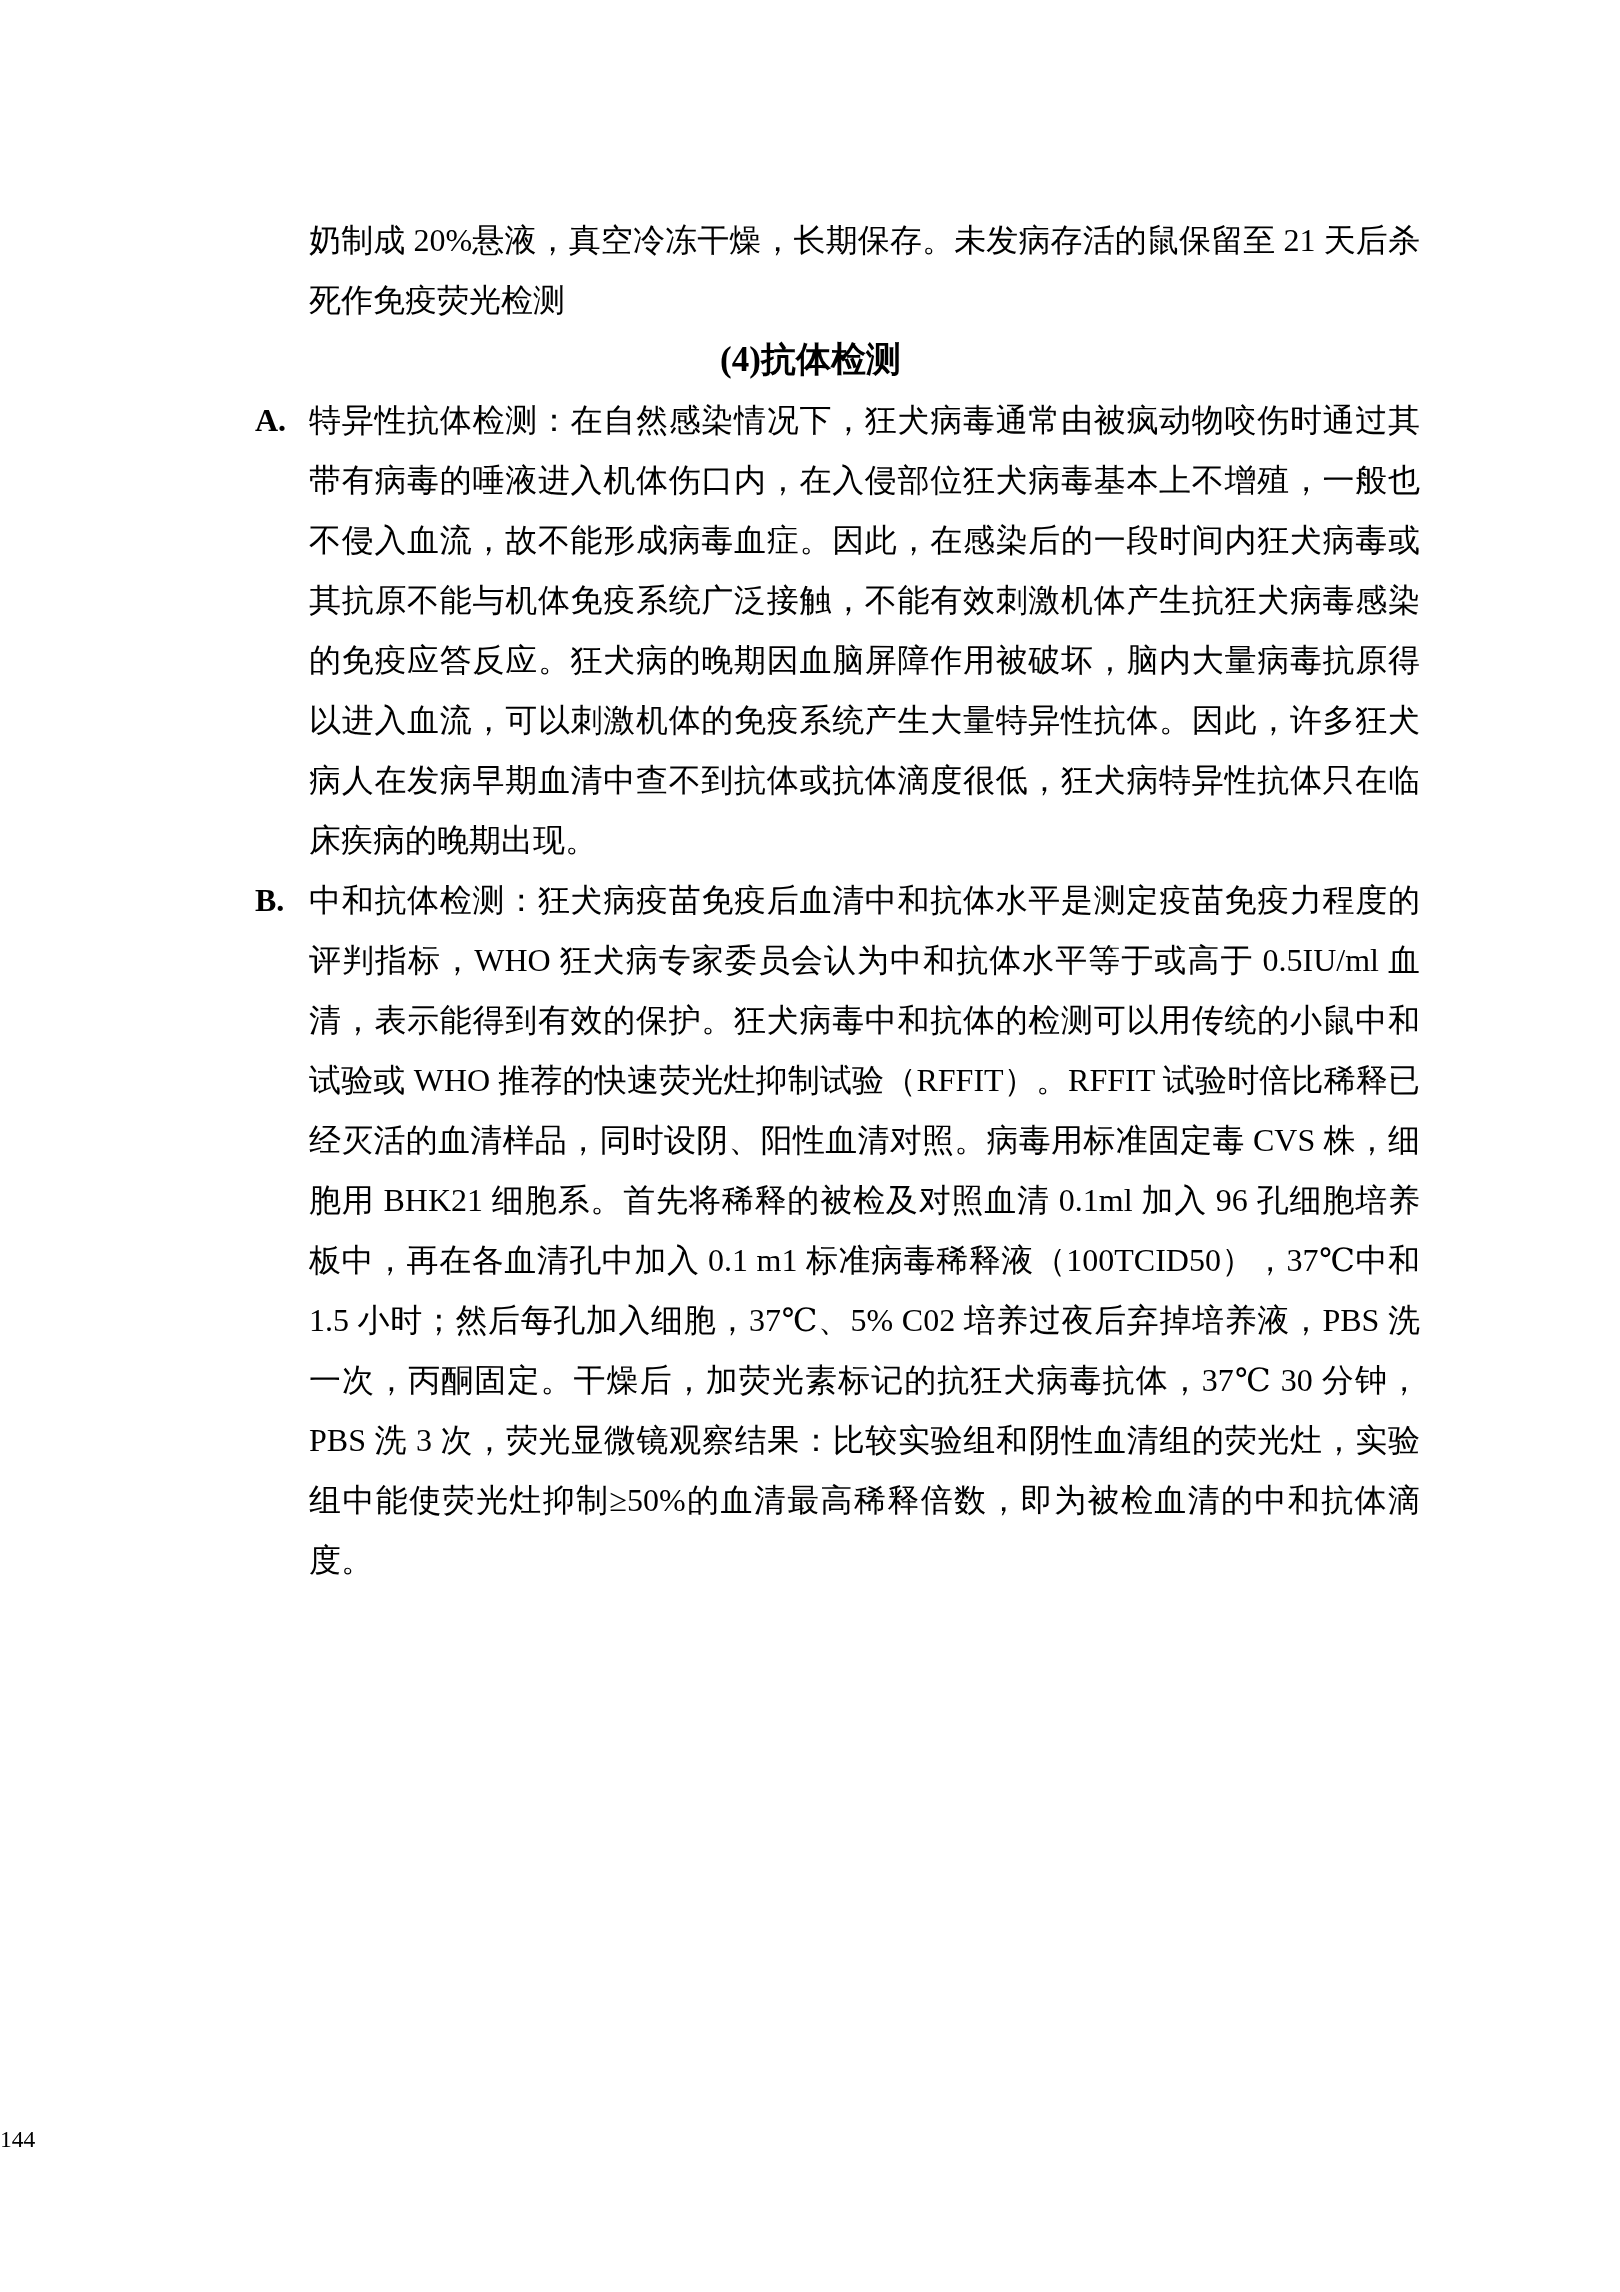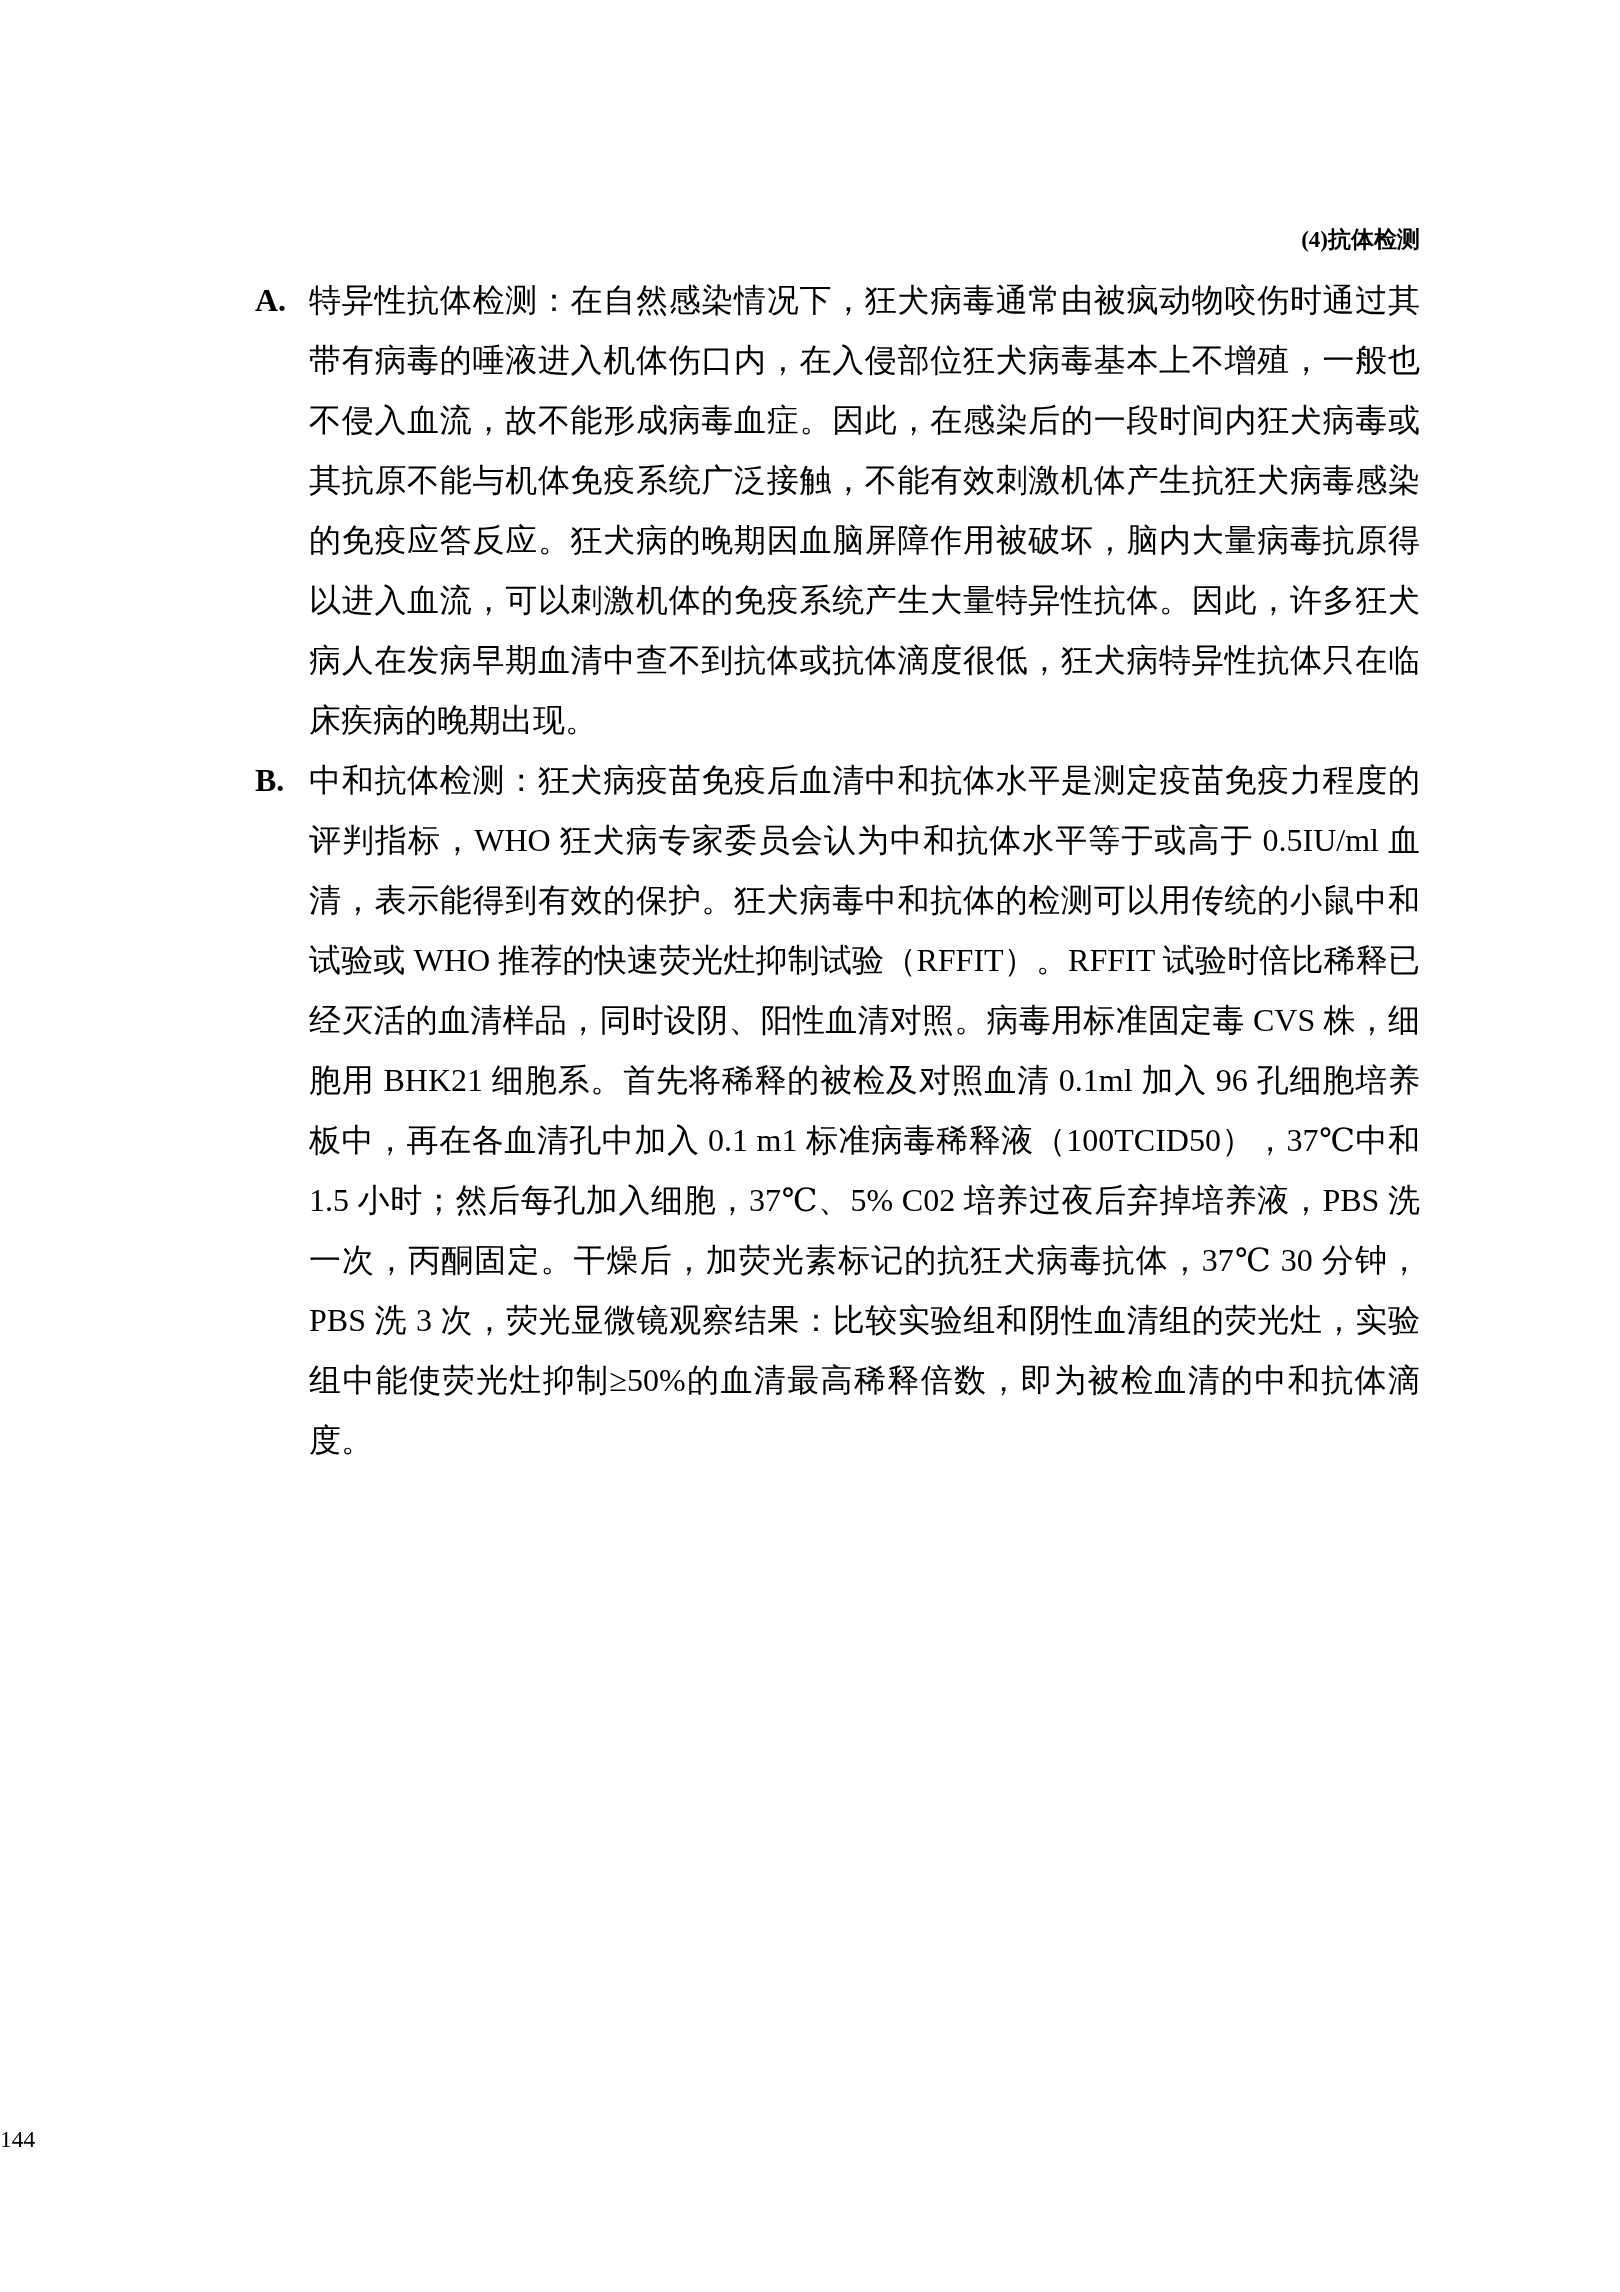--- a/index.html
+++ b/index.html
@@ -25,24 +25,24 @@
     font-size: 32px;
     line-height: 60px;
     text-align: justify;
   }
   .para {
     margin: 0;
     padding: 0;
   }
   .section-heading {
     margin-left: -108px;
-    font-size: 23px;
+    font-size: 35px;
     font-weight: bold;
     line-height: 60px;
-    text-align: right;
+    text-align: center;
     white-space: nowrap;
   }
   .list-item {
     position: relative;
     margin: 0;
     padding: 0;
   }
   .item-marker {
     position: absolute;
     left: -54px;
@@ -63,20 +63,21 @@
     line-height: 29px;
   }
 </style>
 </head>
 <body>
 
 <div class="page">
 
   <div class="content">
 
+    <div class="para">奶制成 20%悬液，真空冷冻干燥，长期保存。未发病存活的鼠保留至 21 天后杀死作免疫荧光检测</div>
 
     <div class="section-heading">(4)抗体检测</div>
 
     <div class="list-item">
       <span class="item-marker">A.</span><span class="item-title">特异性抗体检测：</span><span>在自然感染情况下，狂犬病毒通常由被疯动物咬伤时通过其带有病毒的唾液进入机体伤口内，在入侵部位狂犬病毒基本上不增殖，一般也不侵入血流，故不能形成病毒血症。因此，在感染后的一段时间内狂犬病毒或其抗原不能与机体免疫系统广泛接触，不能有效刺激机体产生抗狂犬病毒感染的免疫应答反应。狂犬病的晚期因血脑屏障作用被破坏，脑内大量病毒抗原得以进入血流，可以刺激机体的免疫系统产生大量特异性抗体。因此，许多狂犬病人在发病早期血清中查不到抗体或抗体滴度很低，狂犬病特异性抗体只在临床疾病的晚期出现。</span>
     </div>
 
     <div class="list-item">
       <span class="item-marker">B.</span><span class="item-title">中和抗体检测：</span><span>狂犬病疫苗免疫后血清中和抗体水平是测定疫苗免疫力程度的评判指标，WHO 狂犬病专家委员会认为中和抗体水平等于或高于 0.5IU/ml 血清，表示能得到有效的保护。狂犬病毒中和抗体的检测可以用传统的小鼠中和试验或 WHO 推荐的快速荧光灶抑制试验（RFFIT）。RFFIT 试验时倍比稀释已经灭活的血清样品，同时设阴、阳性血清对照。病毒用标准固定毒 CVS 株，细胞用 BHK21 细胞系。首先将稀释的被检及对照血清 0.1ml 加入 96 孔细胞培养板中，再在各血清孔中加入 0.1 m1 标准病毒稀释液（100TCID50），37℃中和 1.5 小时；然后每孔加入细胞，37℃、5% C02 培养过夜后弃掉培养液，PBS 洗一次，丙酮固定。干燥后，加荧光素标记的抗狂犬病毒抗体，37℃ 30 分钟，PBS 洗 3 次，荧光显微镜观察结果：比较实验组和阴性血清组的荧光灶，实验组中能使荧光灶抑制≥50%的血清最高稀释倍数，即为被检血清的中和抗体滴度。</span>
     </div>

